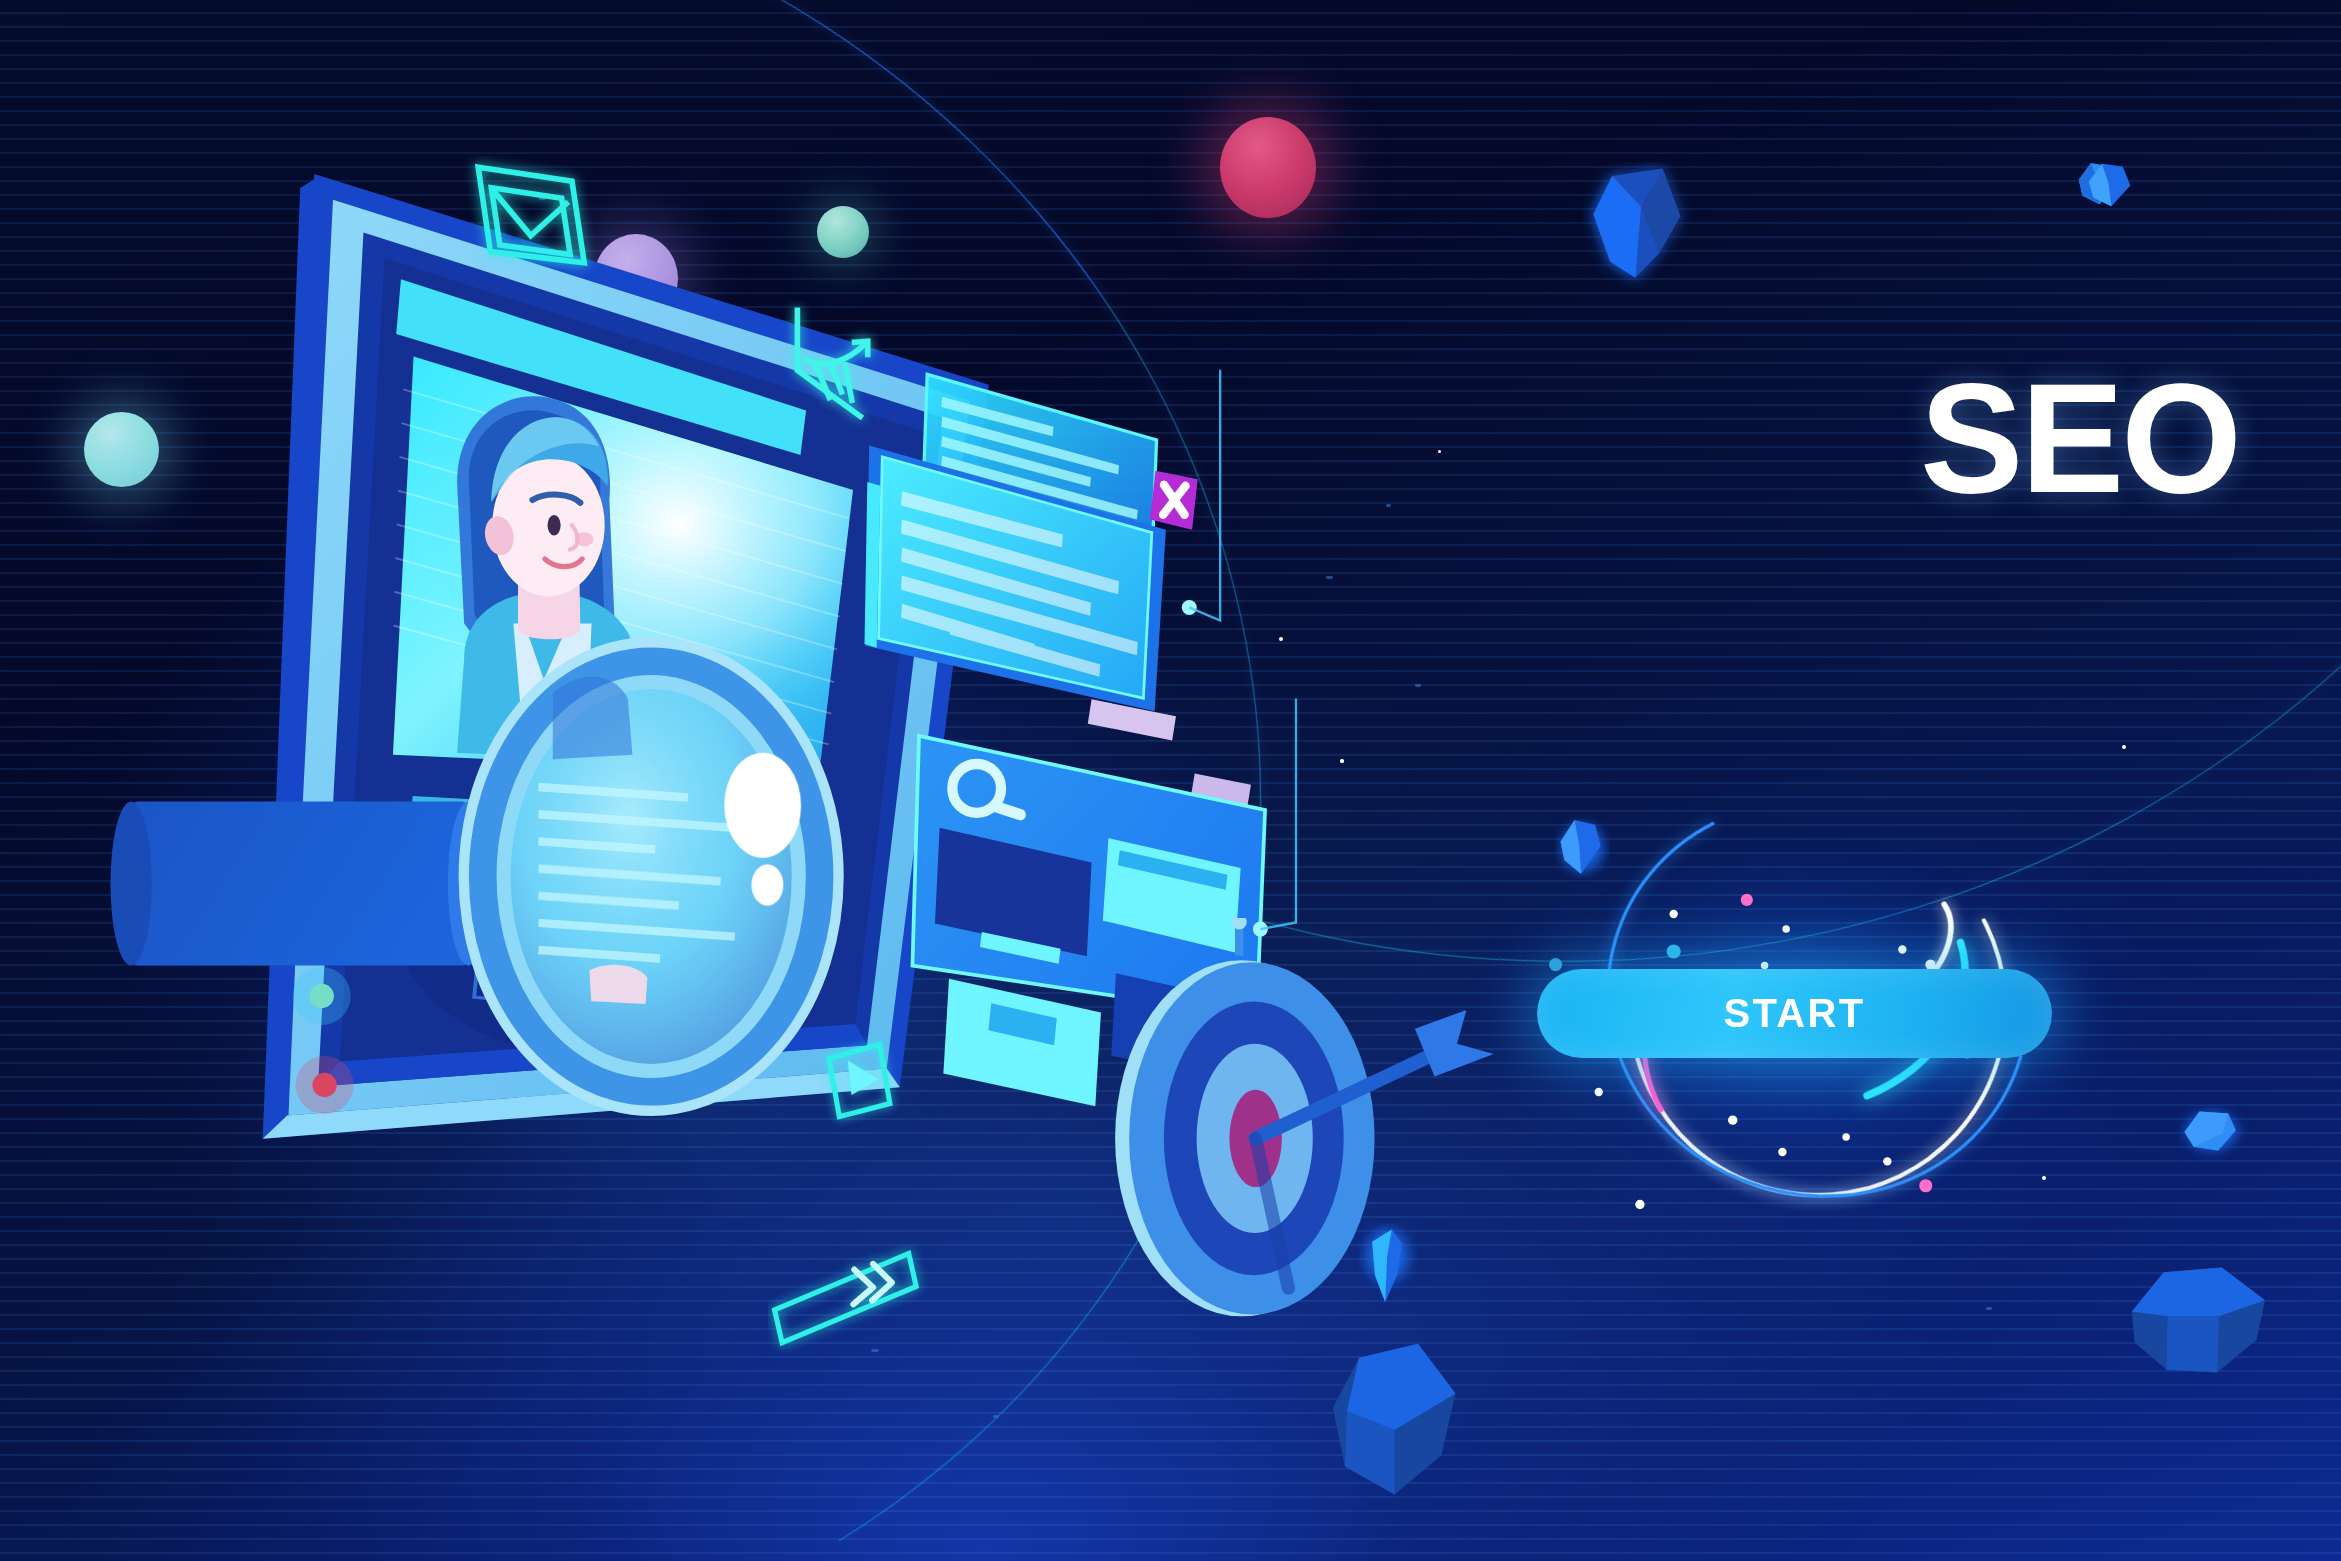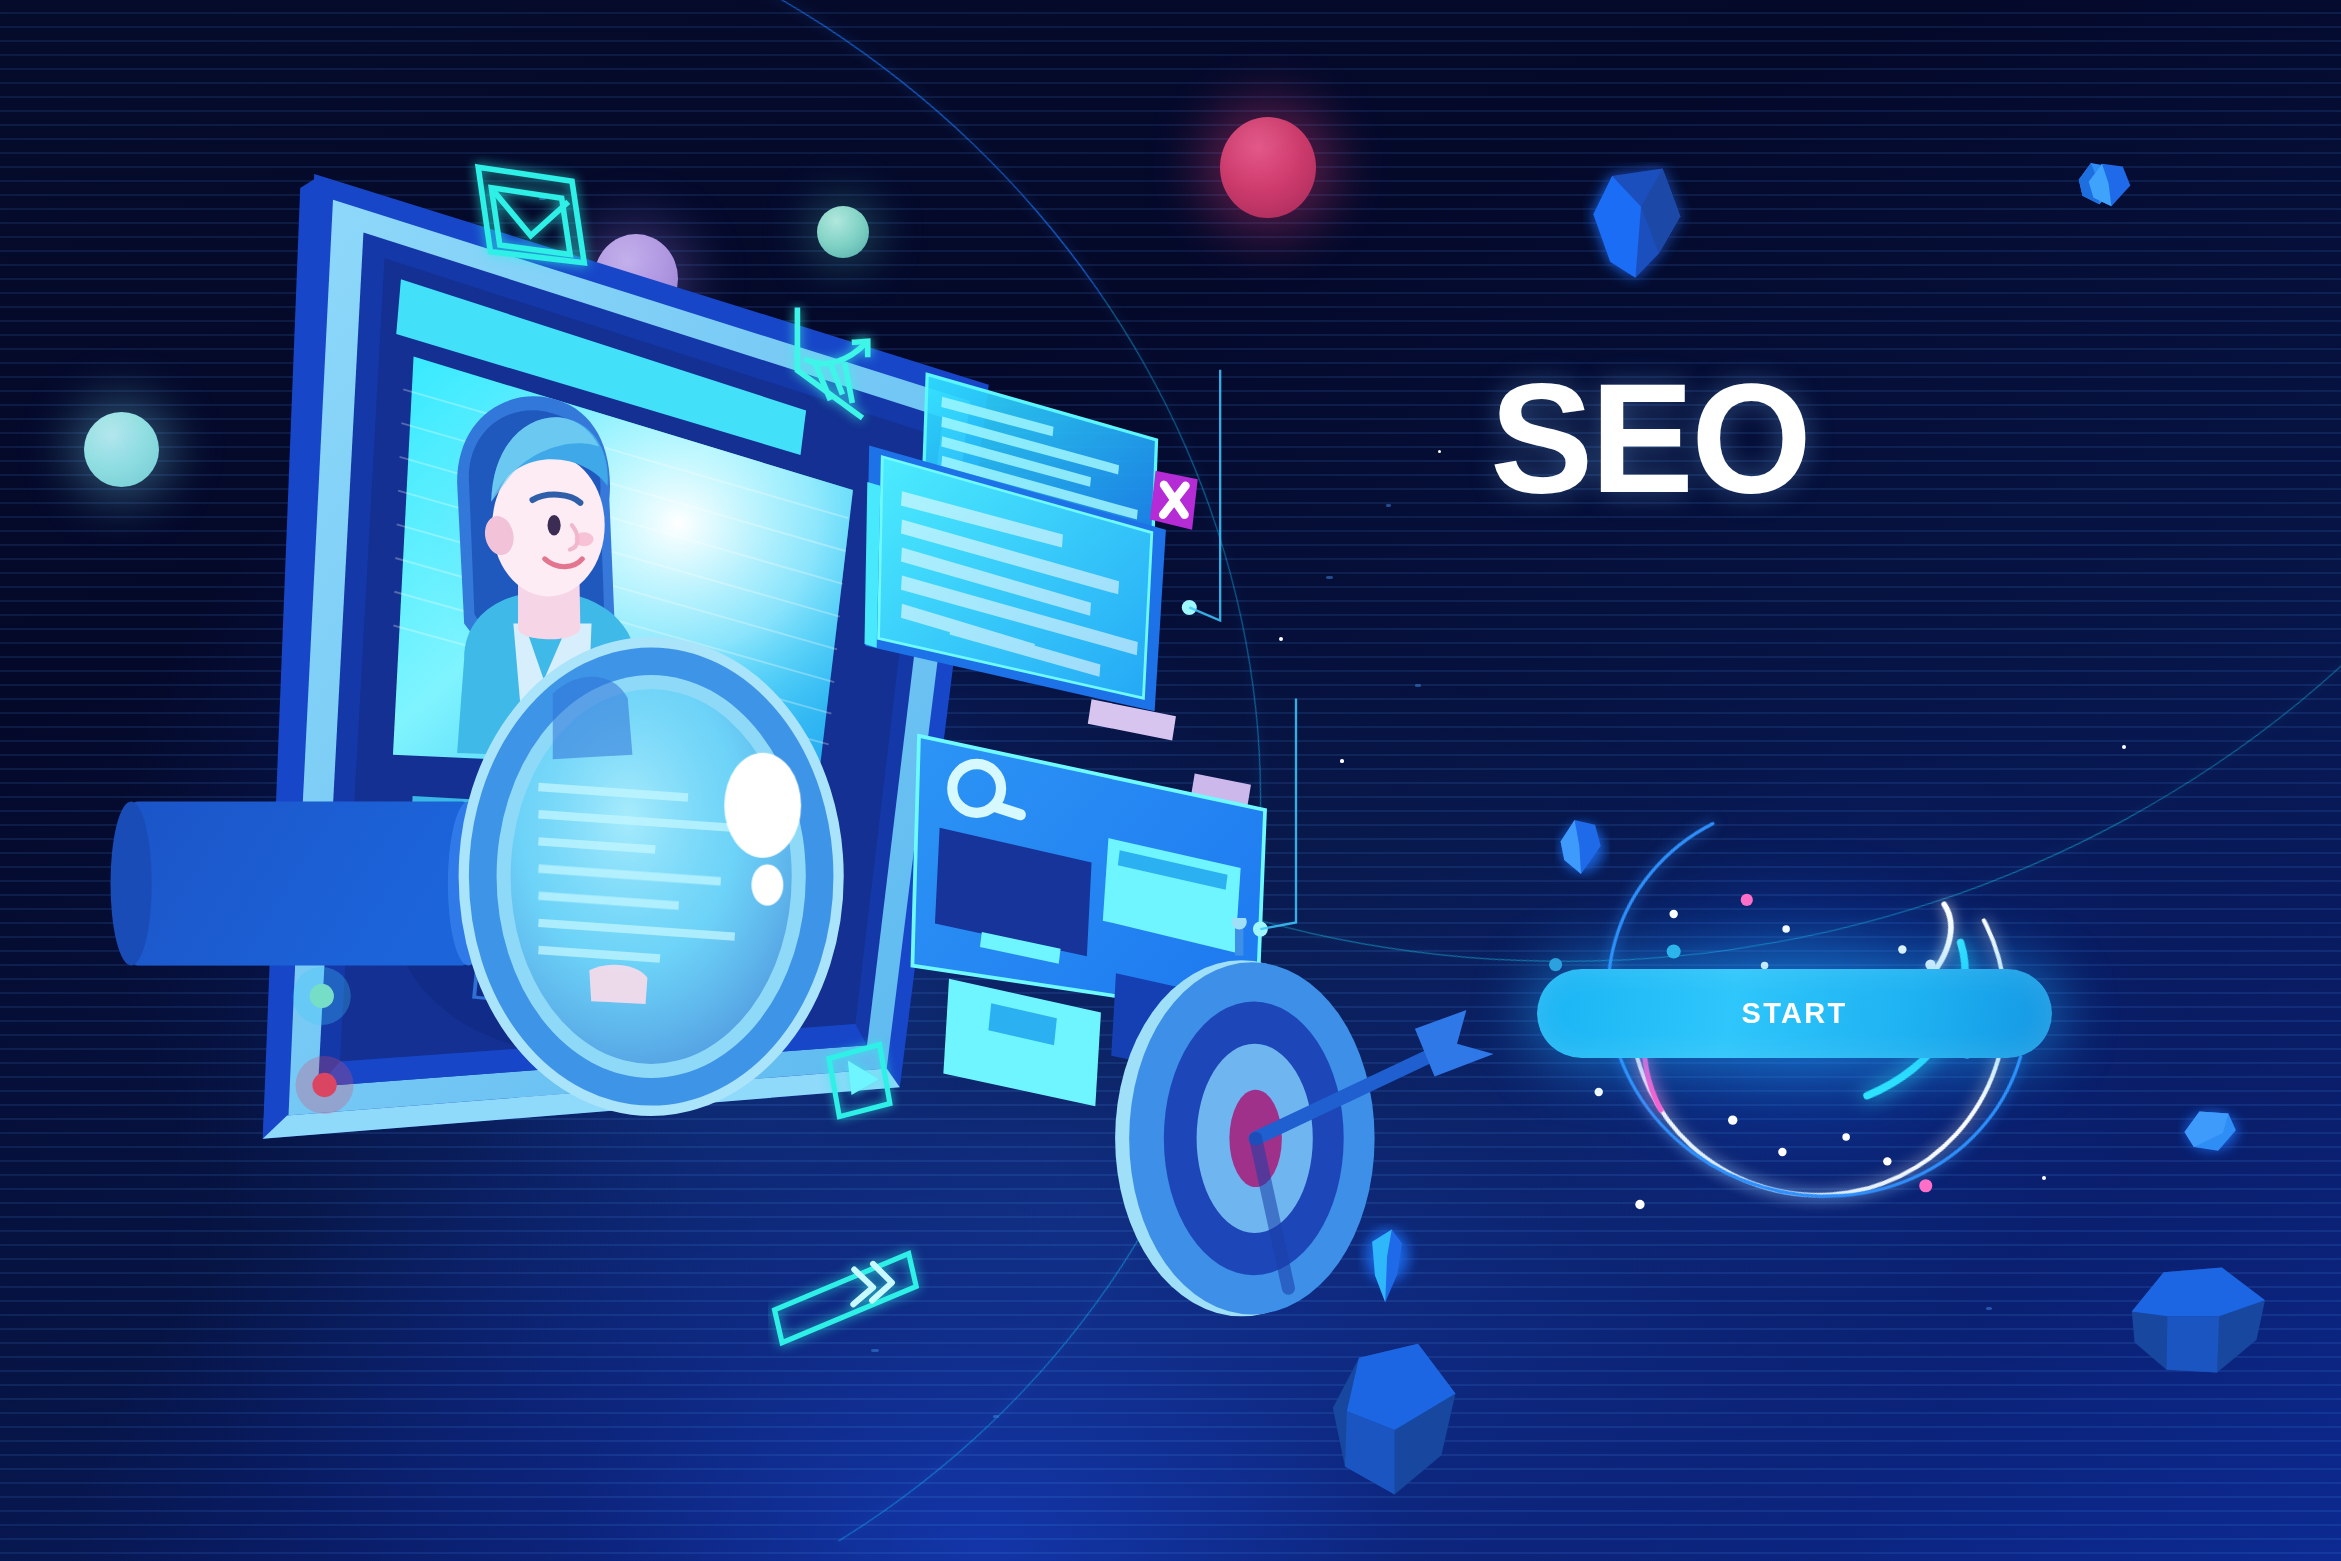--- a/index.html
+++ b/index.html
@@ -57,33 +57,34 @@
 
   
   #monitor{position:absolute;left:244px;top:155px;width:890px;height:1148px;}
 
   
   #right-col{position:absolute;left:1490px;top:365px;width:749px;}
   #seo-title{
     font-weight:bold;font-size:155px;line-height:.95;color:#ffffff;
     letter-spacing:-2.8px;margin:0;
     text-shadow:0 0 28px rgba(120,190,255,.35);
+    text-align:right;
   }
   #seo-sub{
     font-size:83px;line-height:1.05;color:#ffffff;margin:12px 0 0 0;
     font-weight:300;letter-spacing:0.9px;
   }
 
   
   #cta-wrap{position:absolute;left:1490px;top:792px;width:656px;height:422px;}
   #start-button{
     position:absolute;left:47px;top:177px;width:515px;height:89px;
     border-radius:46px;border:none;cursor:pointer;
     background:linear-gradient(100deg,#19b4f4 0%,#2ec6fb 38%,#1eb2f2 72%,#1497e3 100%);
-    color:#ffffff;font-size:29px;font-weight:bold;letter-spacing:2.3px;
+    color:#ffffff;font-size:40px;font-weight:bold;letter-spacing:2.3px;
     box-shadow:0 0 56px 10.3px rgba(30,170,255,.45), inset 0 0 33px rgba(255,255,255,.14);
     font-family:"Liberation Sans", sans-serif;
   }
 </style>
 </head>
 <body>
 
 <div id="stage">
 
   <div class="scanlines"></div>

